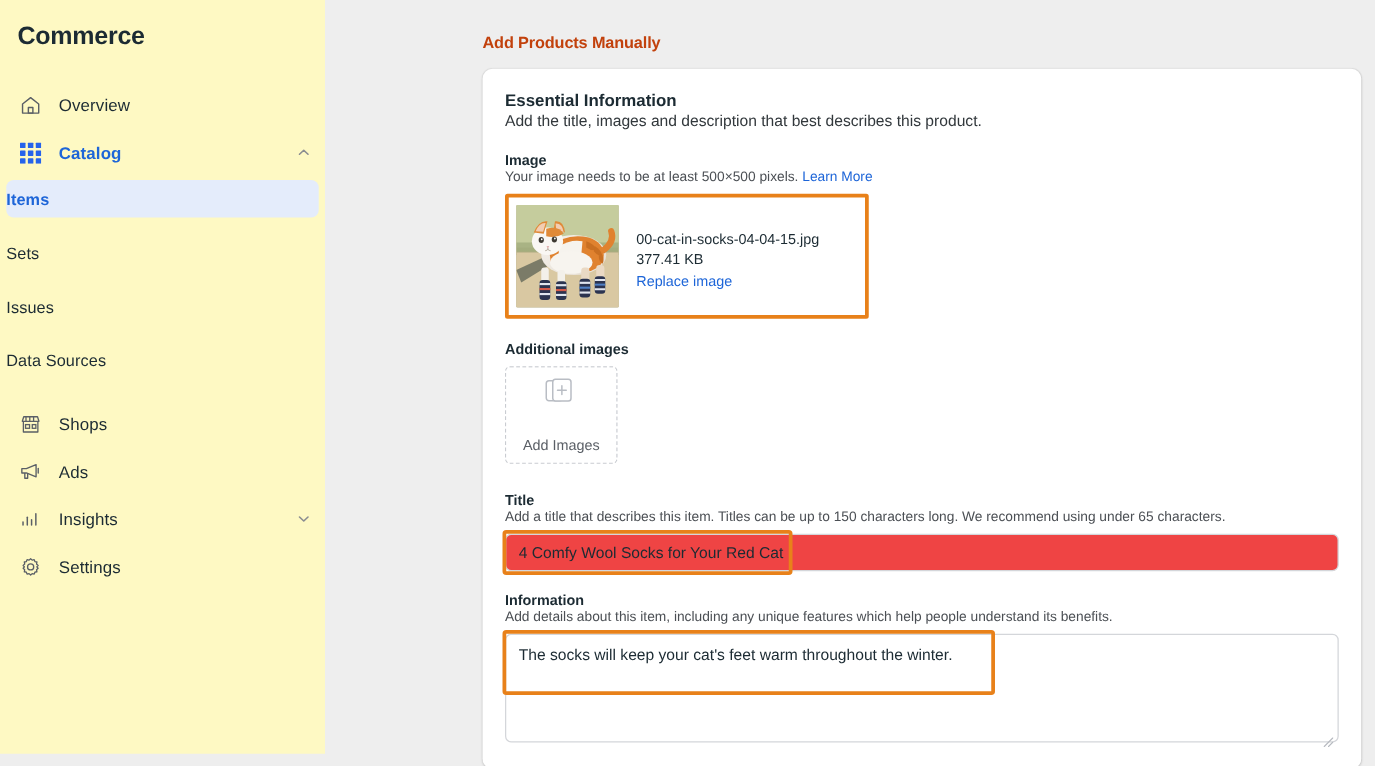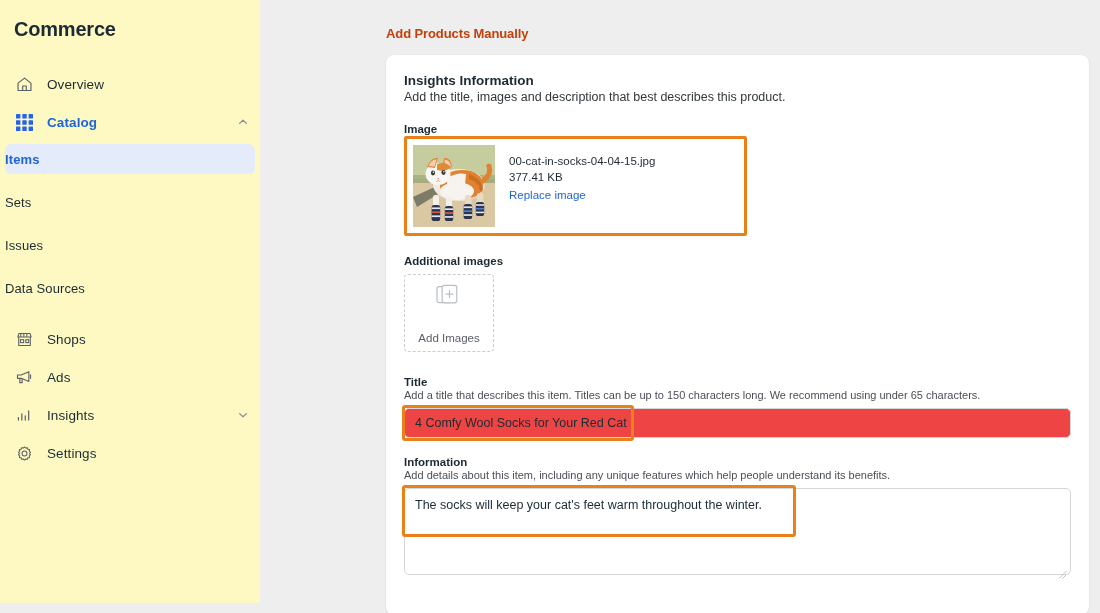--- a/index.html
+++ b/index.html
@@ -133,23 +133,23 @@
   .block-image { margin-top: 19px; }
 
   .annot {
     border: 3px solid #e8811a;
     border-radius: 2px;
     display: inline-block;
   }
 
   .image-row {
     display: flex;
-    align-items: flex-start;
+    align-items: center;
     padding: 6px 8px 6px 6px;
-    width: 337px;
+    width: 285px;
   }
   .thumb {
     width: 82px; height: 82px;
     min-width: 82px;
     border-radius: 1px;
     overflow: hidden;
     position: relative;
     background: #b6b08a;
   }
   .thumb svg { display:block; }
@@ -346,25 +346,29 @@
 
     </nav>
   </aside>
 
   <section class="main">
 
     <h1 class="page-title">Add Products Manually</h1>
 
     <div class="card">
 
-      <div class="sec-title">Insights Information</div>
+      <div class="sec-title">Essential Information</div>
       <div class="sec-sub">Add the title, images and description that best describes this product.</div>
 
       <div class="block-image">
         <div class="field-label">Image</div>
+        <div class="field-help">
+          <span>Your image needs to be at least 500×500 pixels.</span>
+          <a class="link" href="#">Learn More</a>
+        </div>
 
         <div class="annot">
           <div class="image-row">
             <div class="thumb">
               <svg width="82" height="82" viewBox="0 0 82 82">
                 <defs>
                   <linearGradient id="bgG" x1="0" y1="0" x2="0" y2="1">
                     <stop offset="0%" stop-color="#cfd4b2"></stop>
                     <stop offset="45%" stop-color="#b9c08f"></stop>
                     <stop offset="46%" stop-color="#cdbb95"></stop>

